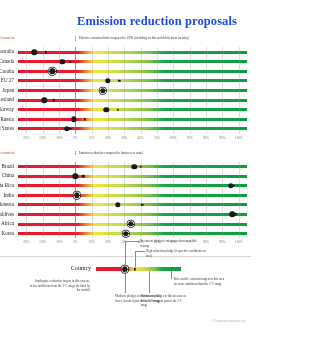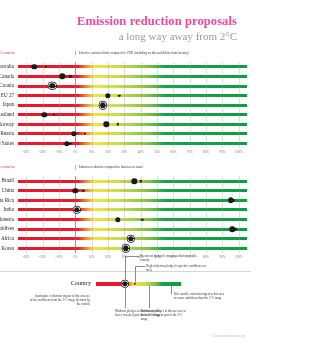--- a/index.html
+++ b/index.html
@@ -18,21 +18,21 @@
 
   
   .header {
     padding: 14px 14px 0 14px;
     text-align: right;
   }
   .title {
     font-family: "Liberation Serif", serif;
     font-size: 12.5px;
     font-weight: bold;
-    color: #ec4899;
+    color: #1d4ed8;
     letter-spacing: 0.1px;
     line-height: 1.15;
   }
   .subtitle {
     font-family: "Liberation Serif", serif;
     font-size: 11px;
     color: #9a9a96;
     margin-top: 2px;
     line-height: 1.15;
   }
@@ -235,21 +235,20 @@
     font-size: 3.2px;
     color: #b9b7b2;
     white-space: nowrap;
   }
 </style>
 </head>
 <body>
 
 <div class="header">
   <div class="title">Emission reduction proposals</div>
-  <div class="subtitle">a long way away from 2°C</div>
 </div>
 
 <div id="panels-root">
     <div class="panel">
       <div class="panel-head">
         <div class="panel-group">Developed countries</div>
         <div class="panel-head-inner">
           <div class="panel-note" style="left: 25%;">Effective emission limit compared to 1990 (including credits and debits from forestry)</div>
         </div>
       </div>

